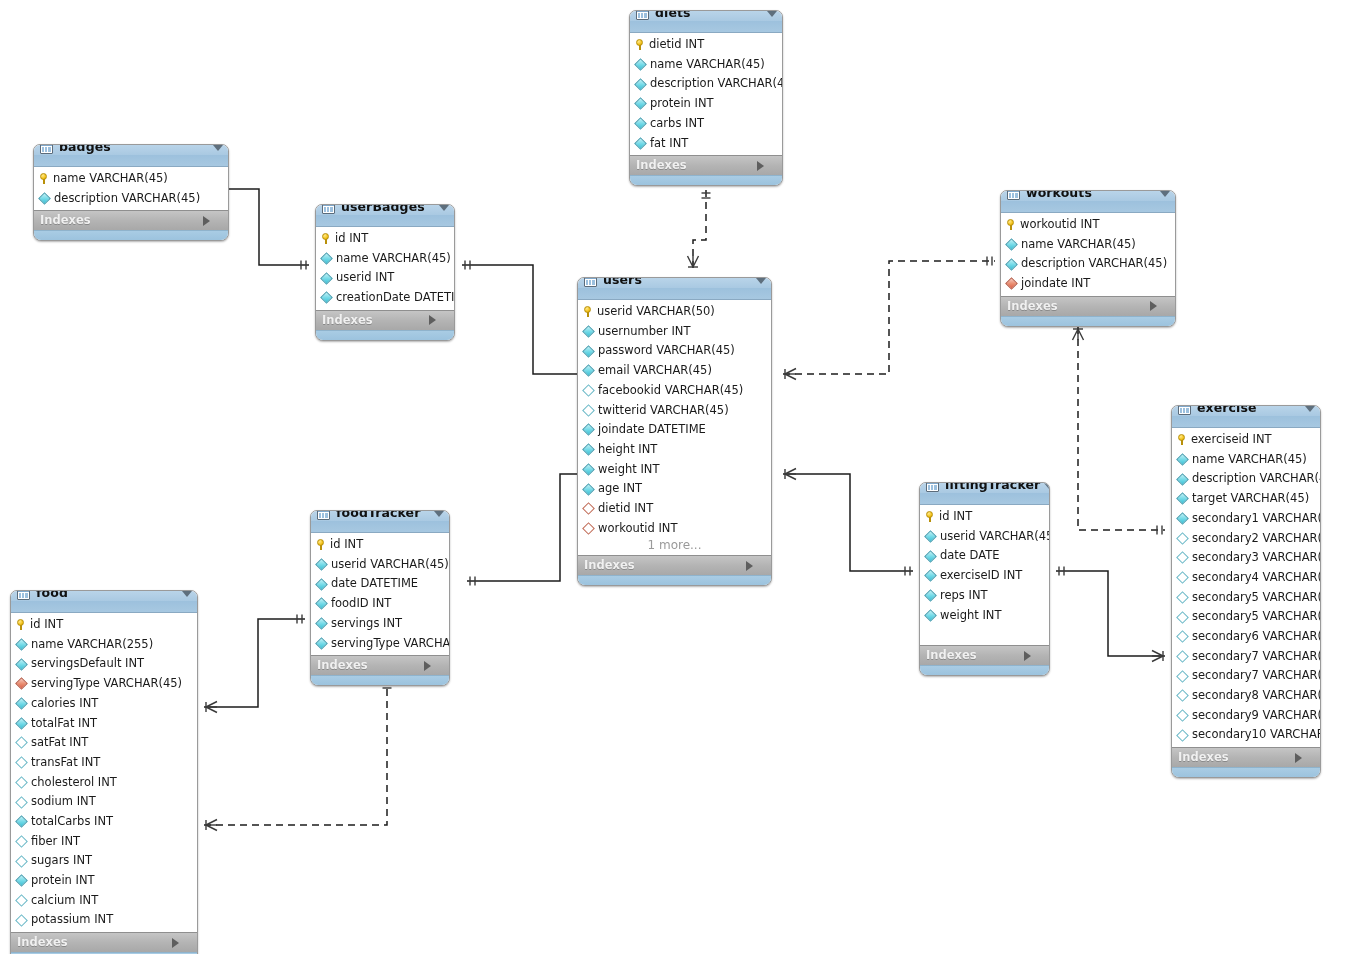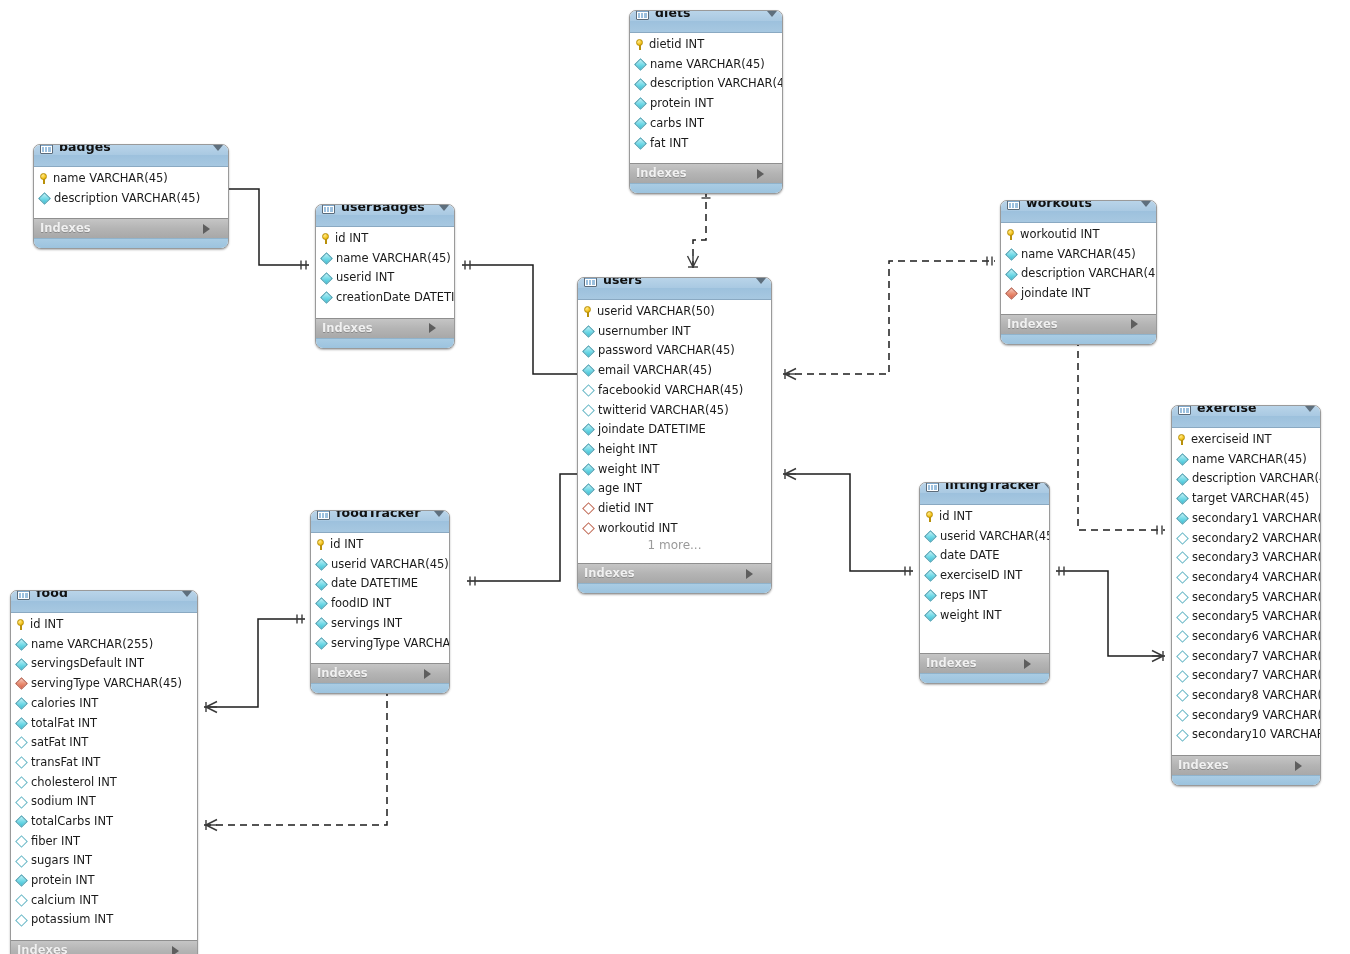--- a/index.html
+++ b/index.html
@@ -177,21 +177,20 @@
     height: 18px;
   }
   .tbl-idx {
     height: 20px;
     box-sizing: border-box;
     background: linear-gradient(to bottom, #c5c5c5 0%, #b4b4b4 50%, #a8a8a8 100%);
     border-top: 1px solid #8f8f8f;
     display: flex;
     align-items: center;
     padding: 0 18px 0 6px;
-    margin-top: 8px;
   }
   .idx-label {
     font-size: 11.5px;
     font-weight: bold;
     color: #f0f0f0;
     text-shadow: 0 1px 0 rgba(0,0,0,0.22);
     flex: 1;
     line-height: 1;
   }
   .idx-arrow {
@@ -450,21 +449,21 @@
             <span class="col-label">workoutid INT</span>
           </div>
           <div class="more-row">1 more...</div>
         </div>
         <div class="tbl-idx">
           <span class="idx-label">Indexes</span>
           <span class="idx-arrow"></span>
         </div>
         <div class="tbl-foot"></div>
       </div>
-      <div class="tbl" style="left: 1000px; top: 200px; width: 157px;">
+      <div class="tbl" style="left: 1000px; top: 190px; width: 176px;">
         <div class="tbl-head">
           <span class="tbl-icon"></span>
           <span class="tbl-title">workouts</span>
           <span class="caret"></span>
         </div>
         <div class="tbl-cols">
           <div class="col">
             <span class="mk-key"></span>
             <span class="col-label">workoutid INT</span>
           </div>

